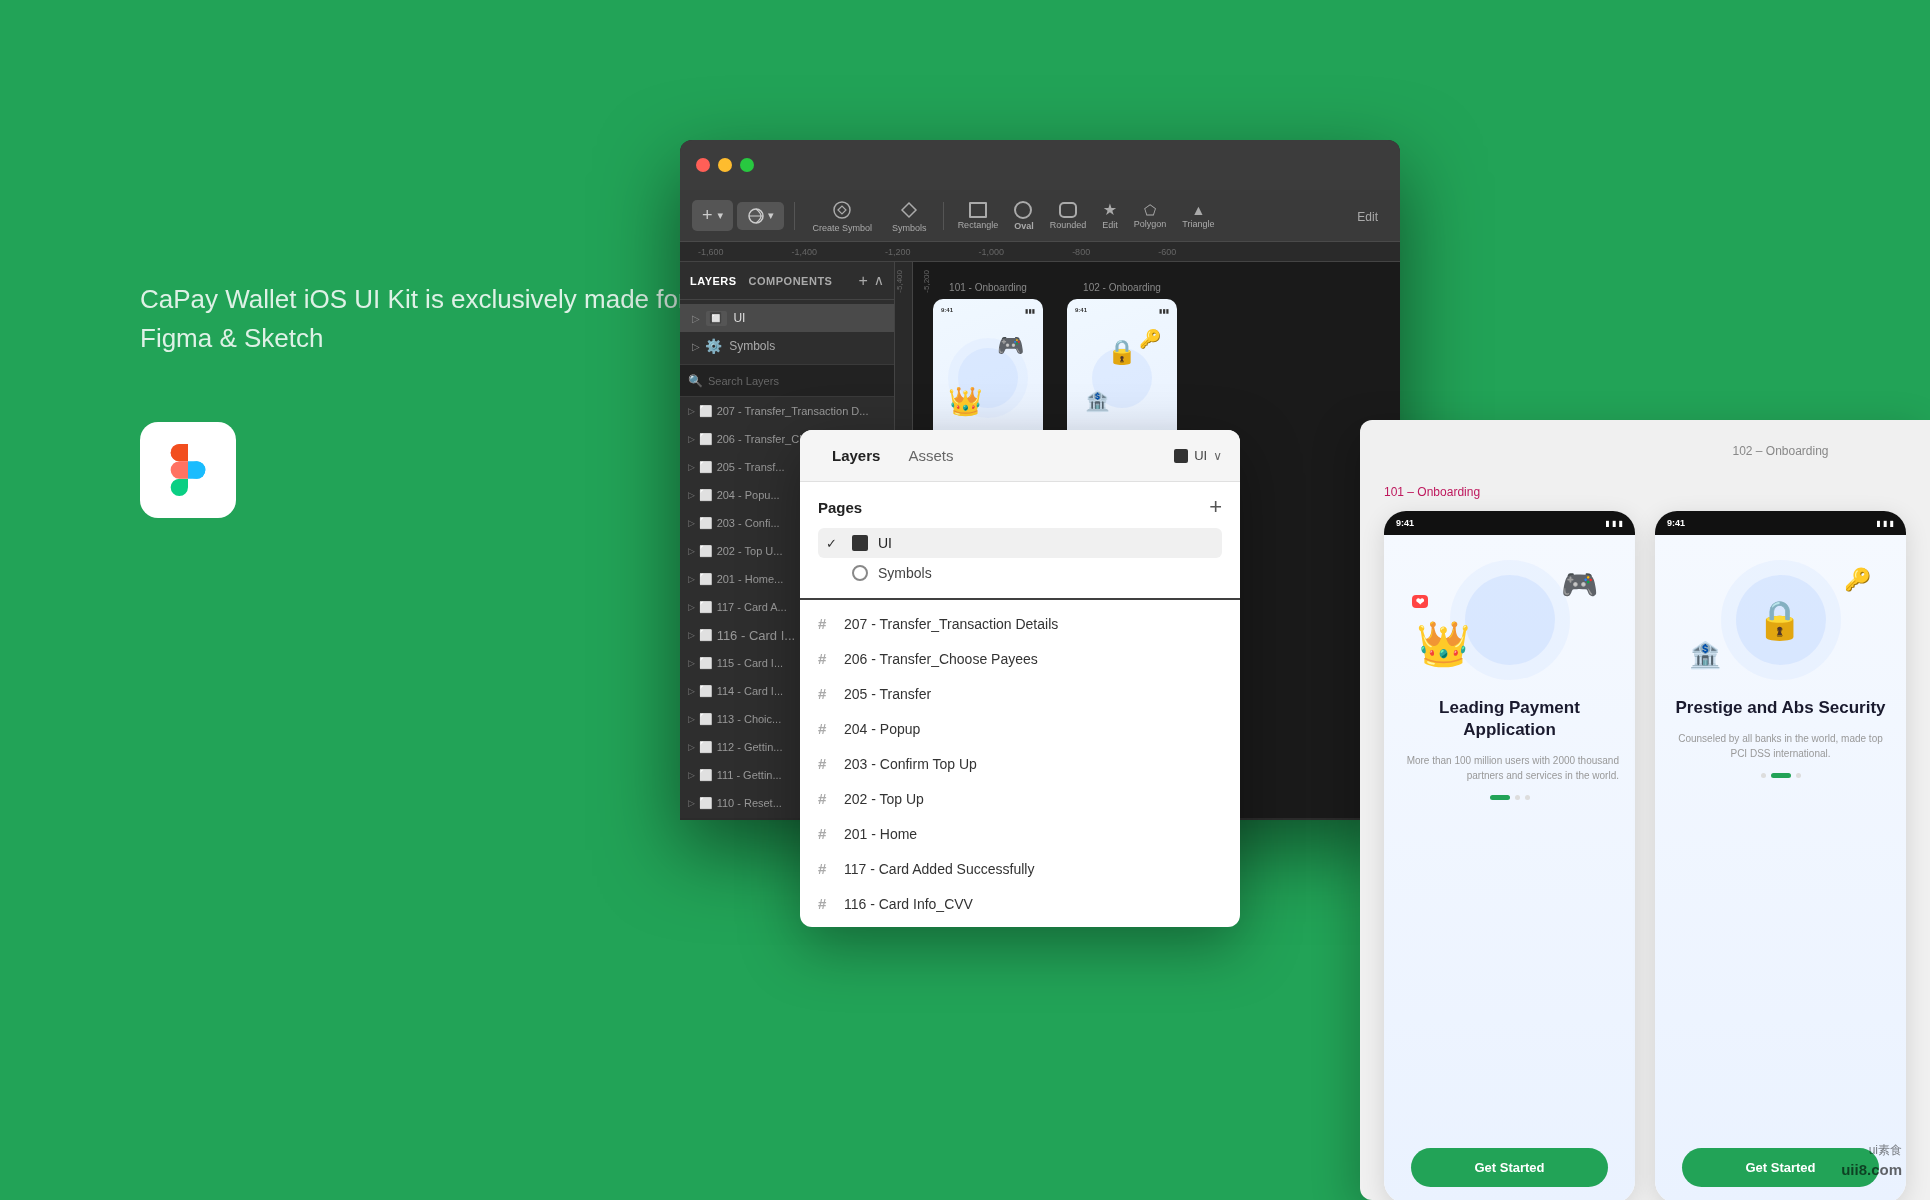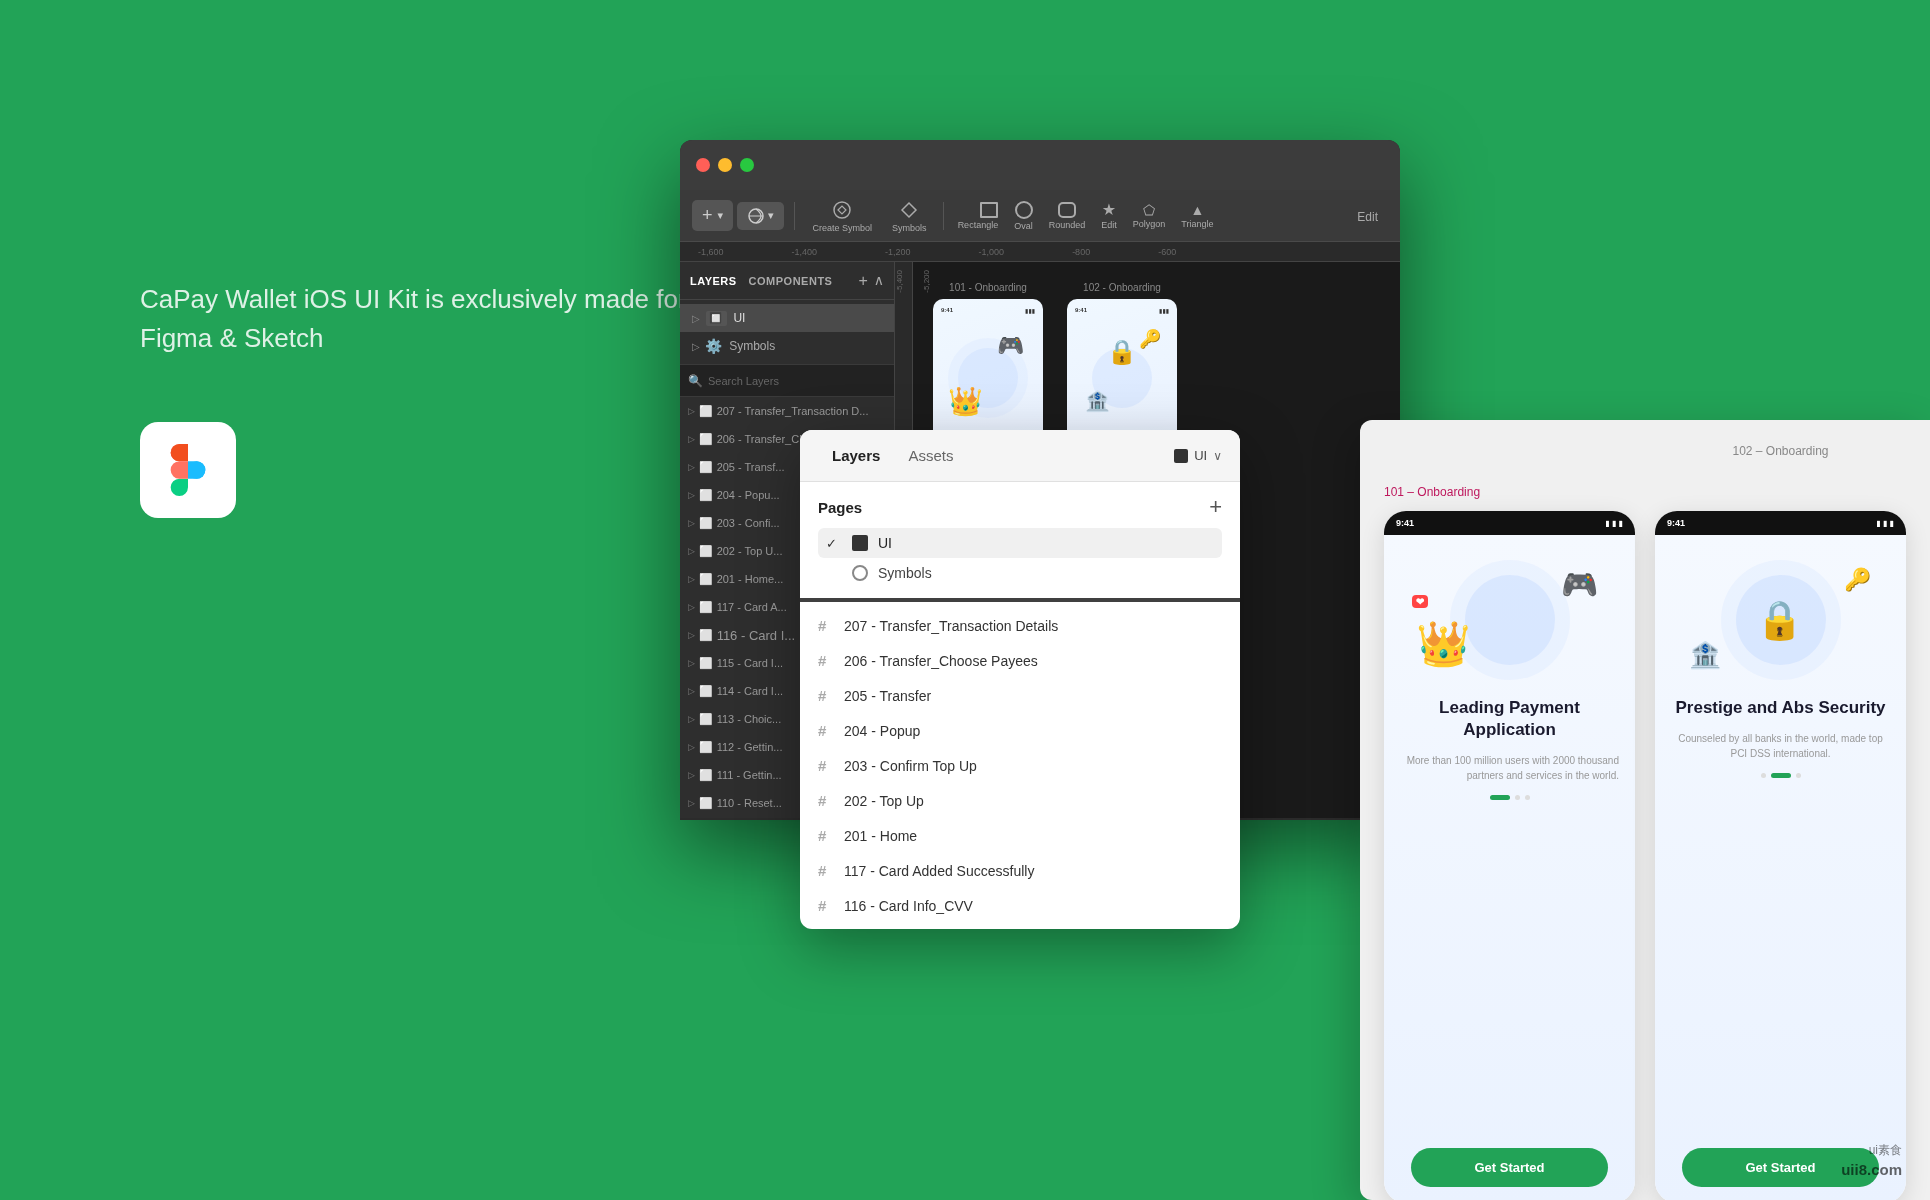--- a/index.html
+++ b/index.html
@@ -179,26 +179,26 @@
 
     <div style="display:flex; flex-direction:column; align-items:center; gap:2px; padding:3px 8px; cursor:pointer;">
       <svg width="22" height="22" viewBox="0 0 22 22">
           <path d="M4 11 L11 4 L18 11 L11 18 Z" fill="none" stroke="#aaa" stroke-width="1.5"></path>
         </svg>
       <span style="font-size:9px; color:#aaa;">Symbols</span>
     </div>
 
     <div style="width:1px; height:28px; background:#555; margin:0 4px;"></div>
 
-    <div style="display:flex; flex-direction:column; align-items:flex-end; gap:2px; padding:3px 6px; cursor:pointer;">
+    <div style="display:flex; flex-direction:column; align-items:center; gap:2px; padding:3px 6px; cursor:pointer;">
       <div style="width:18px; height:16px; border:2px solid #aaa; border-radius:1px;"></div>
       <span style="font-size:9px; color:#aaa;">Rectangle</span>
     </div>
 
-    <div style="display:flex; flex-direction:column; align-items:flex-end; gap:2px; padding:3px 6px; cursor:pointer;">
+    <div style="display:flex; flex-direction:column; align-items:flex-start; gap:2px; padding:3px 6px; cursor:pointer;font-weight:bold;">
       <div style="width:18px; height:18px; border:2px solid #aaa; border-radius:50%;"></div>
       <span style="font-size:9px; color:#aaa;">Oval</span>
     </div>
 
     <div style="display:flex; flex-direction:column; align-items:center; gap:2px; padding:3px 6px; cursor:pointer;">
       <div style="width:18px; height:16px; border:2px solid #aaa; border-radius:5px;"></div>
       <span style="font-size:9px; color:#aaa;">Rounded</span>
     </div>
 
     <div style="display:flex; flex-direction:column; align-items:center; gap:2px; padding:3px 6px; cursor:pointer;">
@@ -404,21 +404,21 @@
   <div style="height:52px; background:#f5f5f5; display:flex; align-items:center; padding:0 18px; border-bottom:1px solid #e0e0e0;">
     <span style="font-size:15px; font-weight:600; color:#222; cursor:pointer; padding:6px 14px;">Layers</span>
     <span style="font-size:15px; color:#666; cursor:pointer; padding:6px 14px;">Assets</span>
     <div style="margin-left:auto; display:flex; align-items:center; gap:6px; cursor:pointer;">
       <div style="width:14px; height:14px; background:#333; border-radius:2px;"></div>
       <span style="font-size:13px; color:#444;">UI</span>
       <span style="font-size:12px; color:#666;">∨</span>
     </div>
   </div>
 
-  <div style="padding:14px 18px 10px; border-bottom:4px solid #404040;">
+  <div style="padding:14px 18px 10px; border-bottom:2px solid #404040;">
     <div style="display:flex; justify-content:space-between; align-items:center; margin-bottom:10px;">
       <span style="font-size:15px; font-weight:600; color:#222;">Pages</span>
       <span style="font-size:22px; color:#555; cursor:pointer; line-height:1;">+</span>
     </div>
 
     <div style="display:flex; align-items:center; gap:10px; padding:7px 8px; border-radius:6px; background:#f0f0f0; cursor:pointer;">
       <span style="font-size:13px; color:#333; width:16px;">✓</span>
       <div style="width:16px; height:16px; background:#333; border-radius:2px; flex-shrink:0;"></div>
       <span style="font-size:14px; color:#222; font-weight:500;">UI</span>
     </div>

